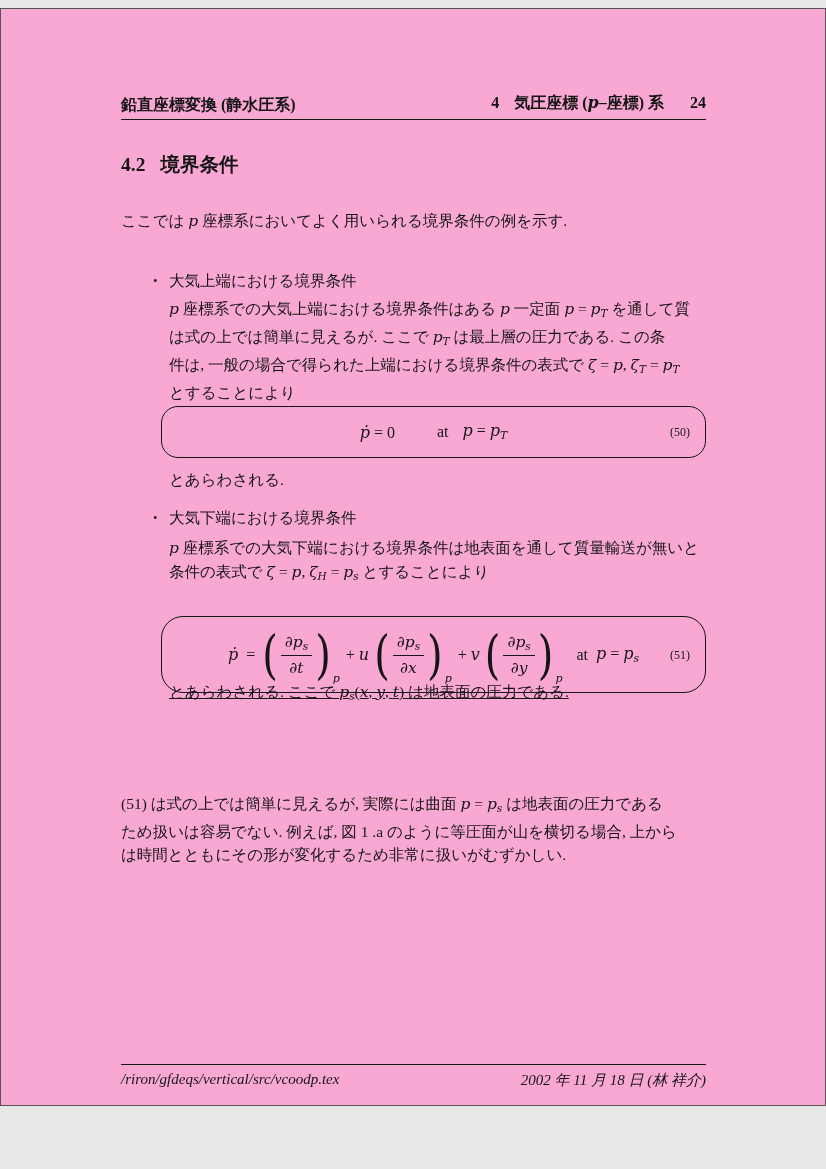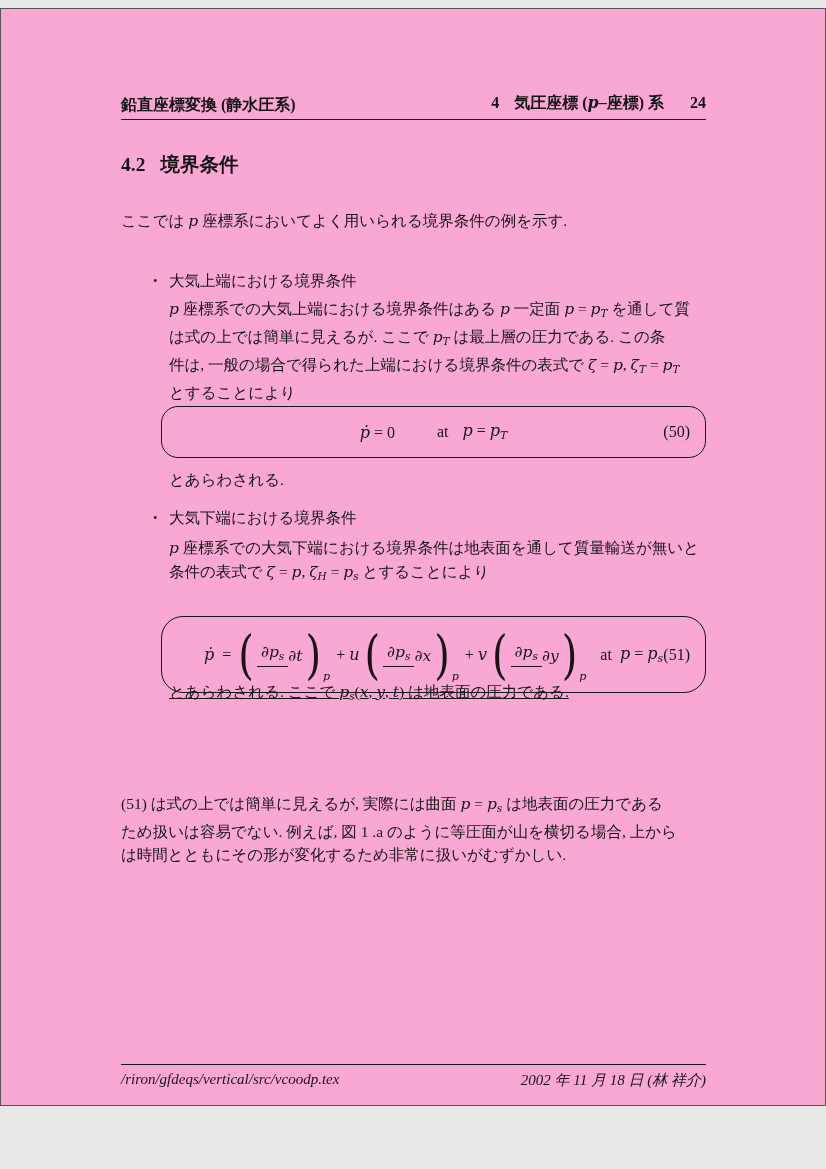--- a/index.html
+++ b/index.html
@@ -44,35 +44,35 @@
   .after51{left:168px;top:671px;text-decoration:underline;}
   .closing{left:120px;top:783px;}
   
   .eqbox{
     border:1.4px solid #151515;
     display:flex;align-items:center;justify-content:center;
     box-sizing:border-box;
   }
   .box50{left:160px;top:397px;width:545px;height:52px;border-radius:17px;}
   .box51{left:160px;top:607px;width:545px;height:77px;border-radius:22px;}
-  .eqnum{position:absolute;right:15px;top:50%;transform:translateY(-50%);font-size:16px;}
+  .eqnum{position:absolute;right:15px;top:50%;transform:translateY(-50%);font-size:12px;}
   .eqmath{display:inline-flex;align-items:center;font-size:16px;}
   .gap-wide{display:inline-block;width:42px;}
   .gap-mid{display:inline-block;width:14px;}
   .gap-sm{display:inline-block;width:8px;}
   
   .term{display:inline-flex;align-items:center;margin-left:6px;}
   .coef{margin-right:4px;white-space:pre;}
   .bigparen{
     font-family:"DejaVu Serif",serif;
     font-size:40px;font-weight:400;line-height:1;
     display:inline-block;transform:scaleY(1.3);
     padding:0 1px;
   }
-  .frac{display:inline-flex;flex-direction:row;align-items:center;
+  .frac{display:inline-flex;flex-direction:column;align-items:center;
         vertical-align:middle;font-size:15.5px;line-height:1.15;margin:0 2px;}
   .frac .num{border-bottom:1.1px solid #151515;padding:1px 4px 3px;}
   .frac .den{padding-top:3px;}
   .outersub{font-size:11px;font-style:italic;align-self:flex-end;
             margin:0 0 -8px 1px;font-family:"DejaVu Serif",serif;}
   
   .ftr-rule{left:120px;top:1055px;width:585px;height:0;border-top:1px solid #151515;}
   .ftr{left:120px;top:1062px;width:585px;display:flex;justify-content:space-between;
        font-size:15px;font-style:italic;}
 </style>

